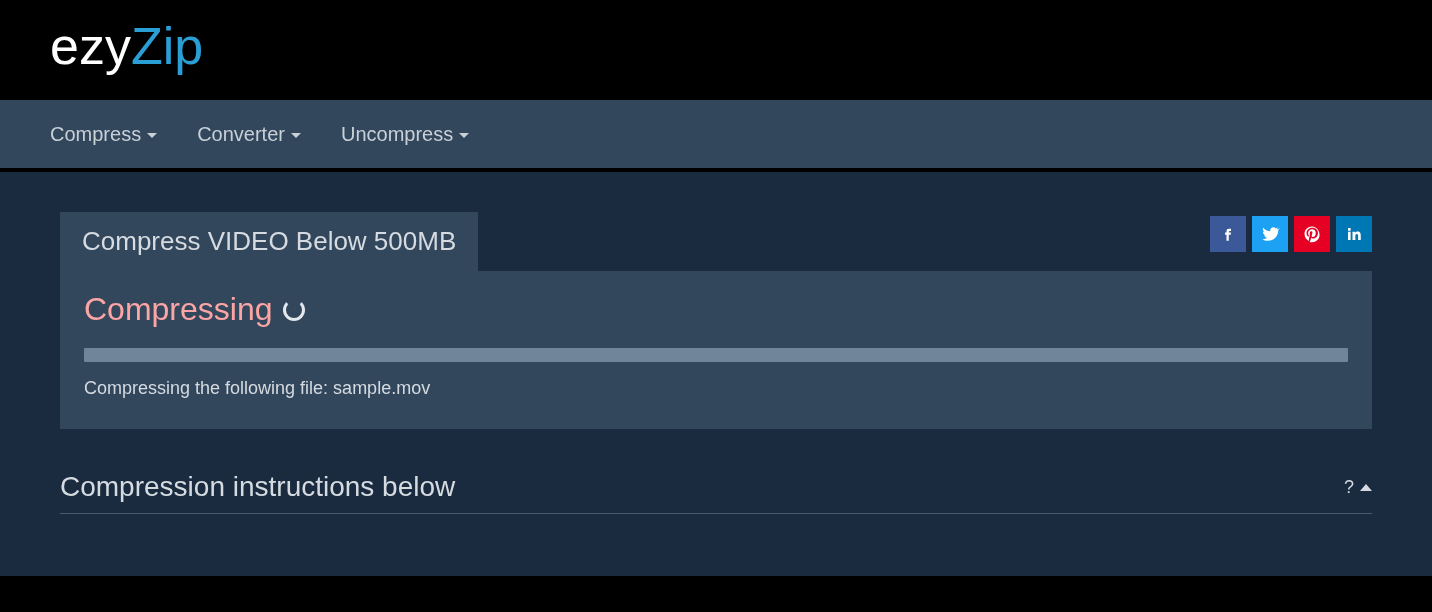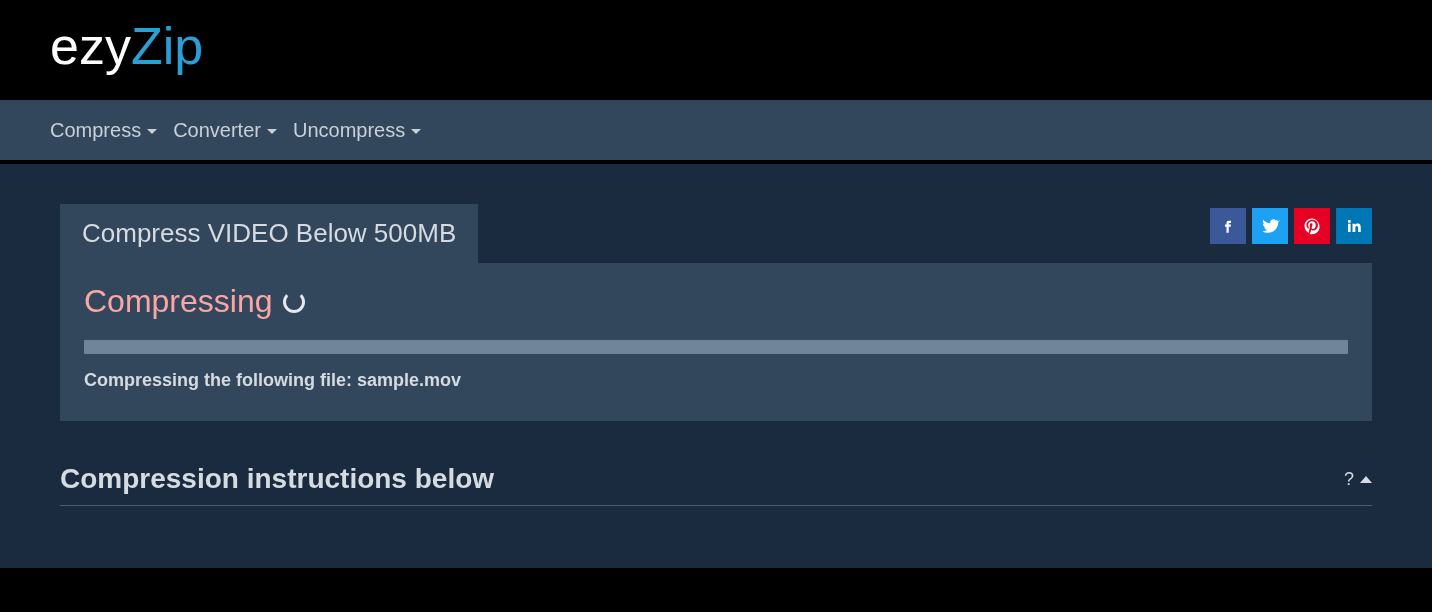--- a/index.html
+++ b/index.html
@@ -29,22 +29,22 @@
     }
     .tagline-simple {
       color: #2a9fd6;
       border-bottom: 2px solid #2a9fd6;
       padding-bottom: 1px;
     }
     .navbar {
       background: #32465c;
       padding: 0 50px;
       display: flex;
-      gap: 16px;
-      height: 60px;
+      gap: 40px;
+      height: 68px;
       align-items: center;
     }
     .nav-item {
       color: #c8d0d8;
       font-size: 20px;
       display: flex;
       align-items: center;
       gap: 6px;
       cursor: pointer;
     }
@@ -118,35 +118,35 @@
     }
     .progress-bar {
       background: #70849a;
       height: 14px;
       margin-top: 20px;
       border-radius: 1px;
     }
     .status-text {
       color: #d5dbe1;
       font-size: 18px;
-      font-weight: 700;
+      font-weight: 400;
       margin-top: 16px;
     }
     .instructions-row {
       display: flex;
       justify-content: space-between;
       align-items: center;
       margin-top: 42px;
       border-bottom: 1px solid #4a5a6e;
       padding-bottom: 10px;
     }
     .instructions-title {
       color: #d5dbe1;
       font-size: 28px;
-      font-weight: 700;
+      font-weight: 400;
     }
     .help-toggle {
       color: #d5dbe1;
       font-size: 18px;
       display: flex;
       align-items: center;
       gap: 6px;
       cursor: pointer;
     }
     .caret-up {

